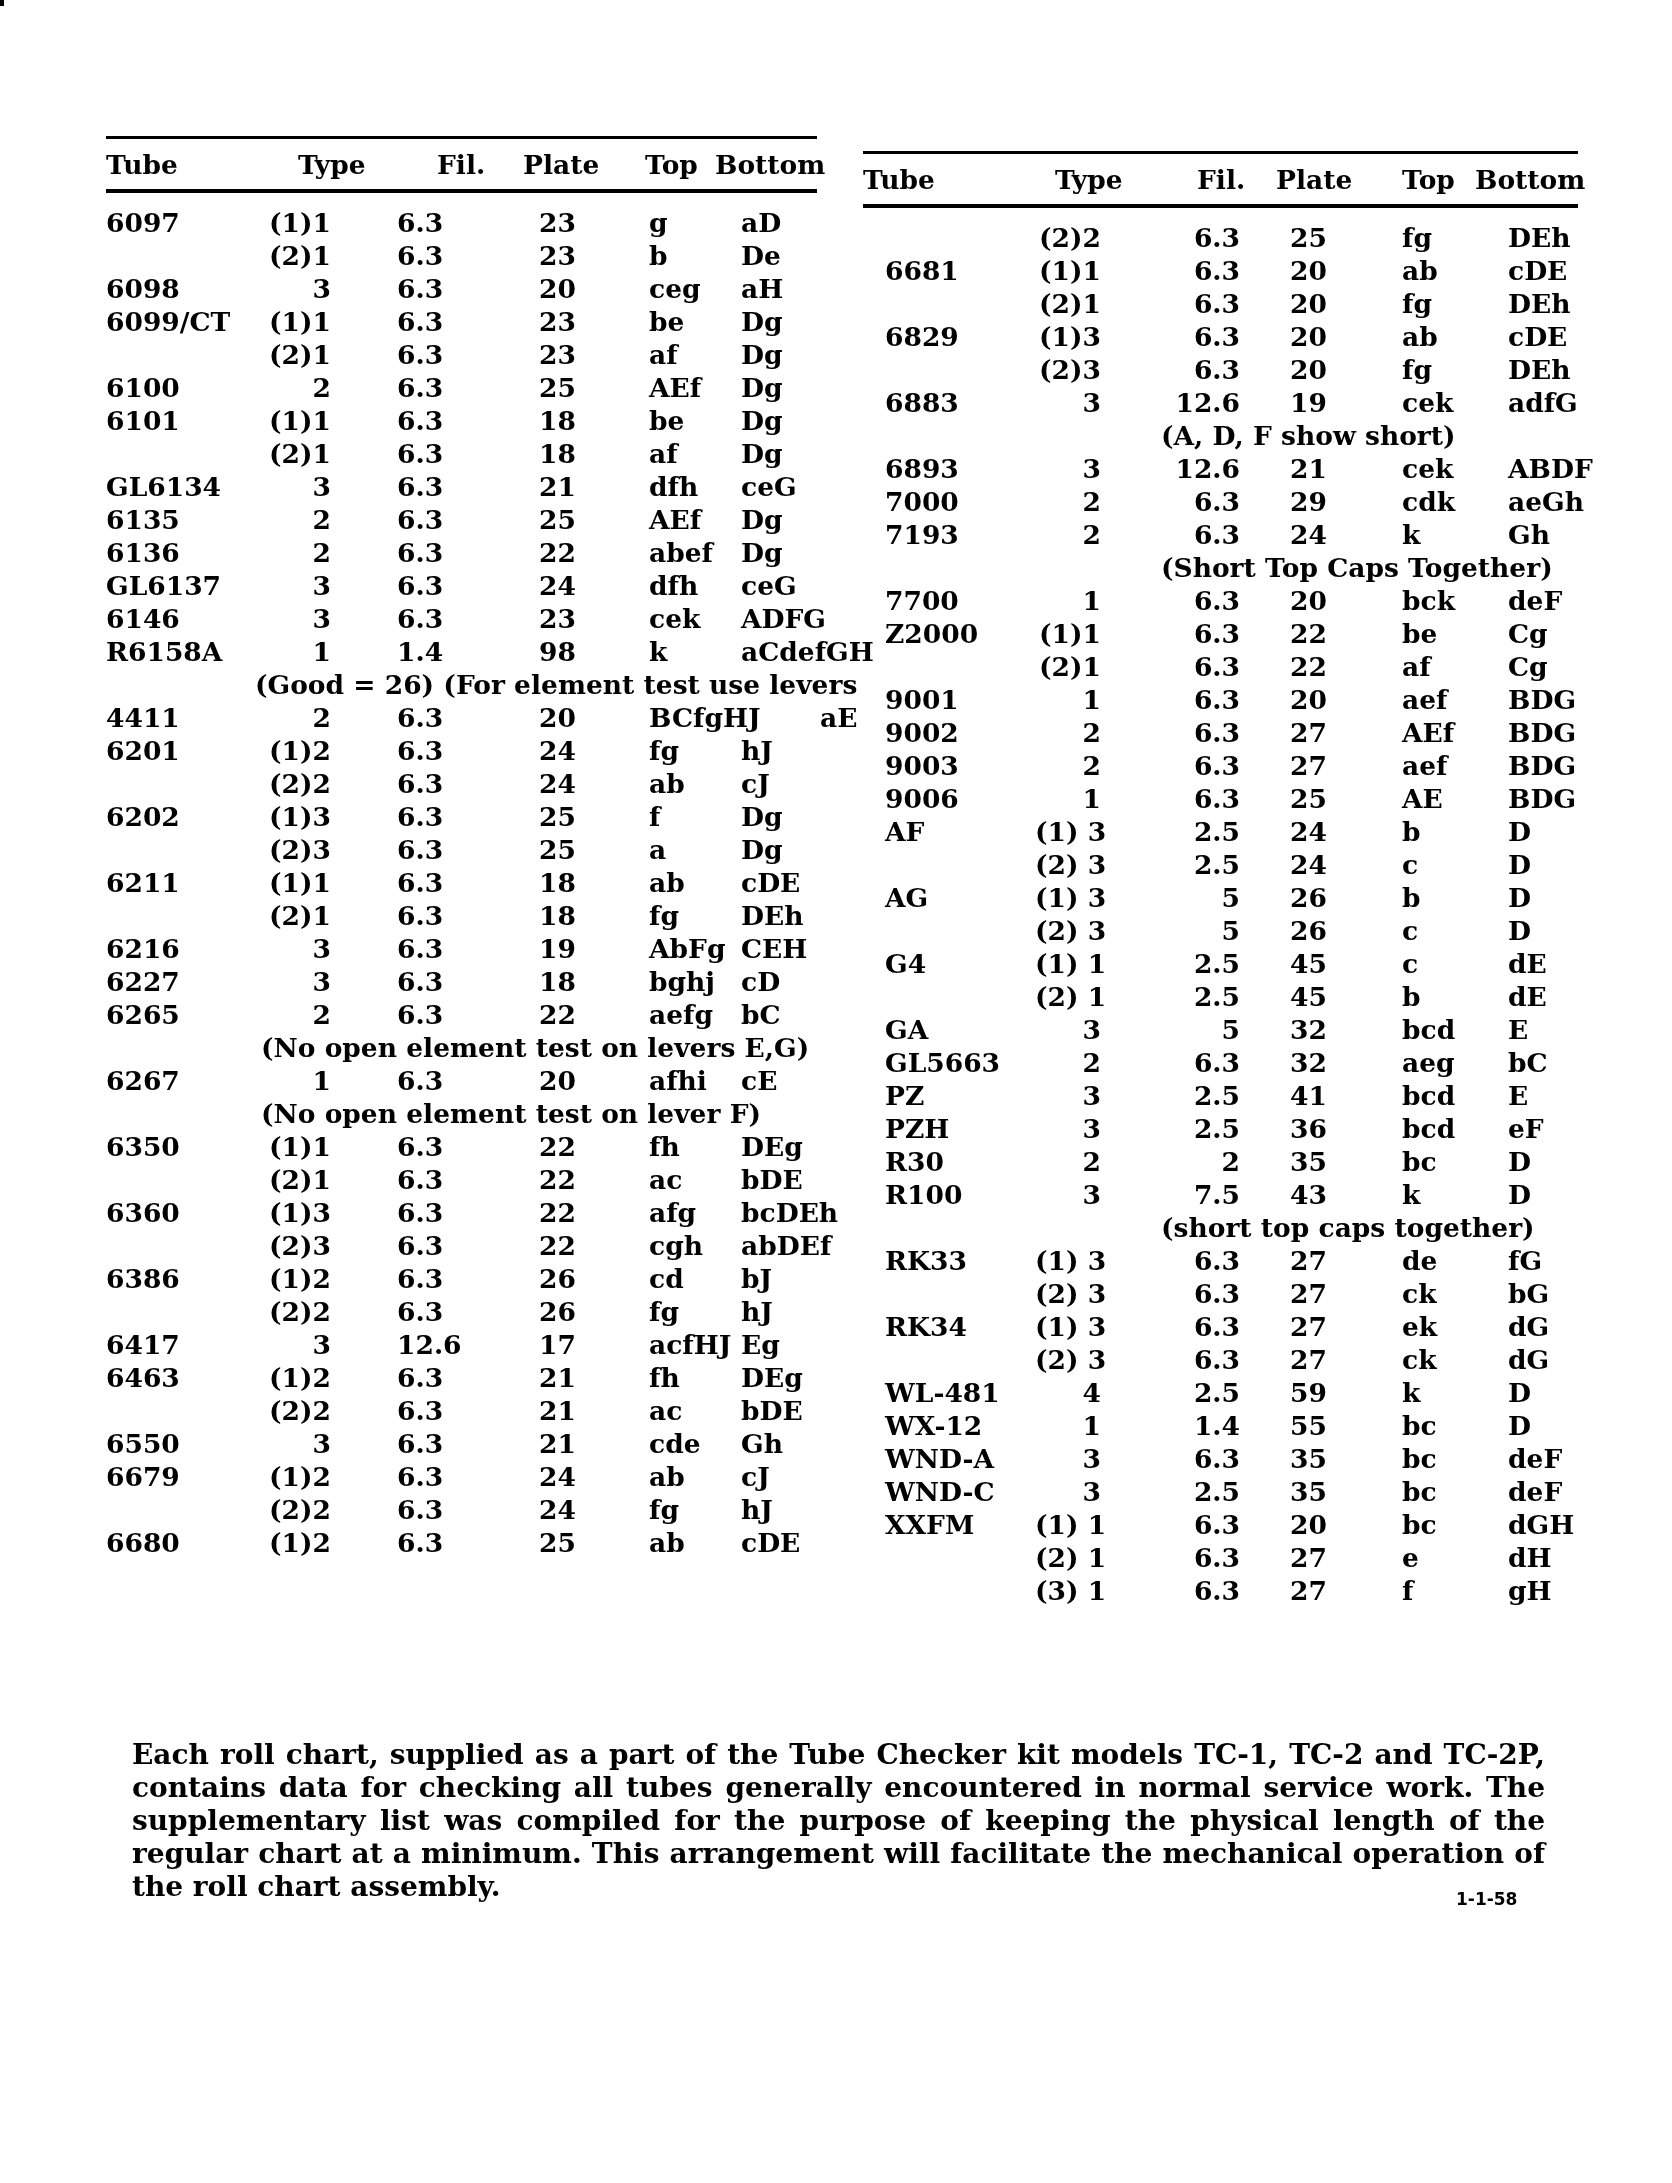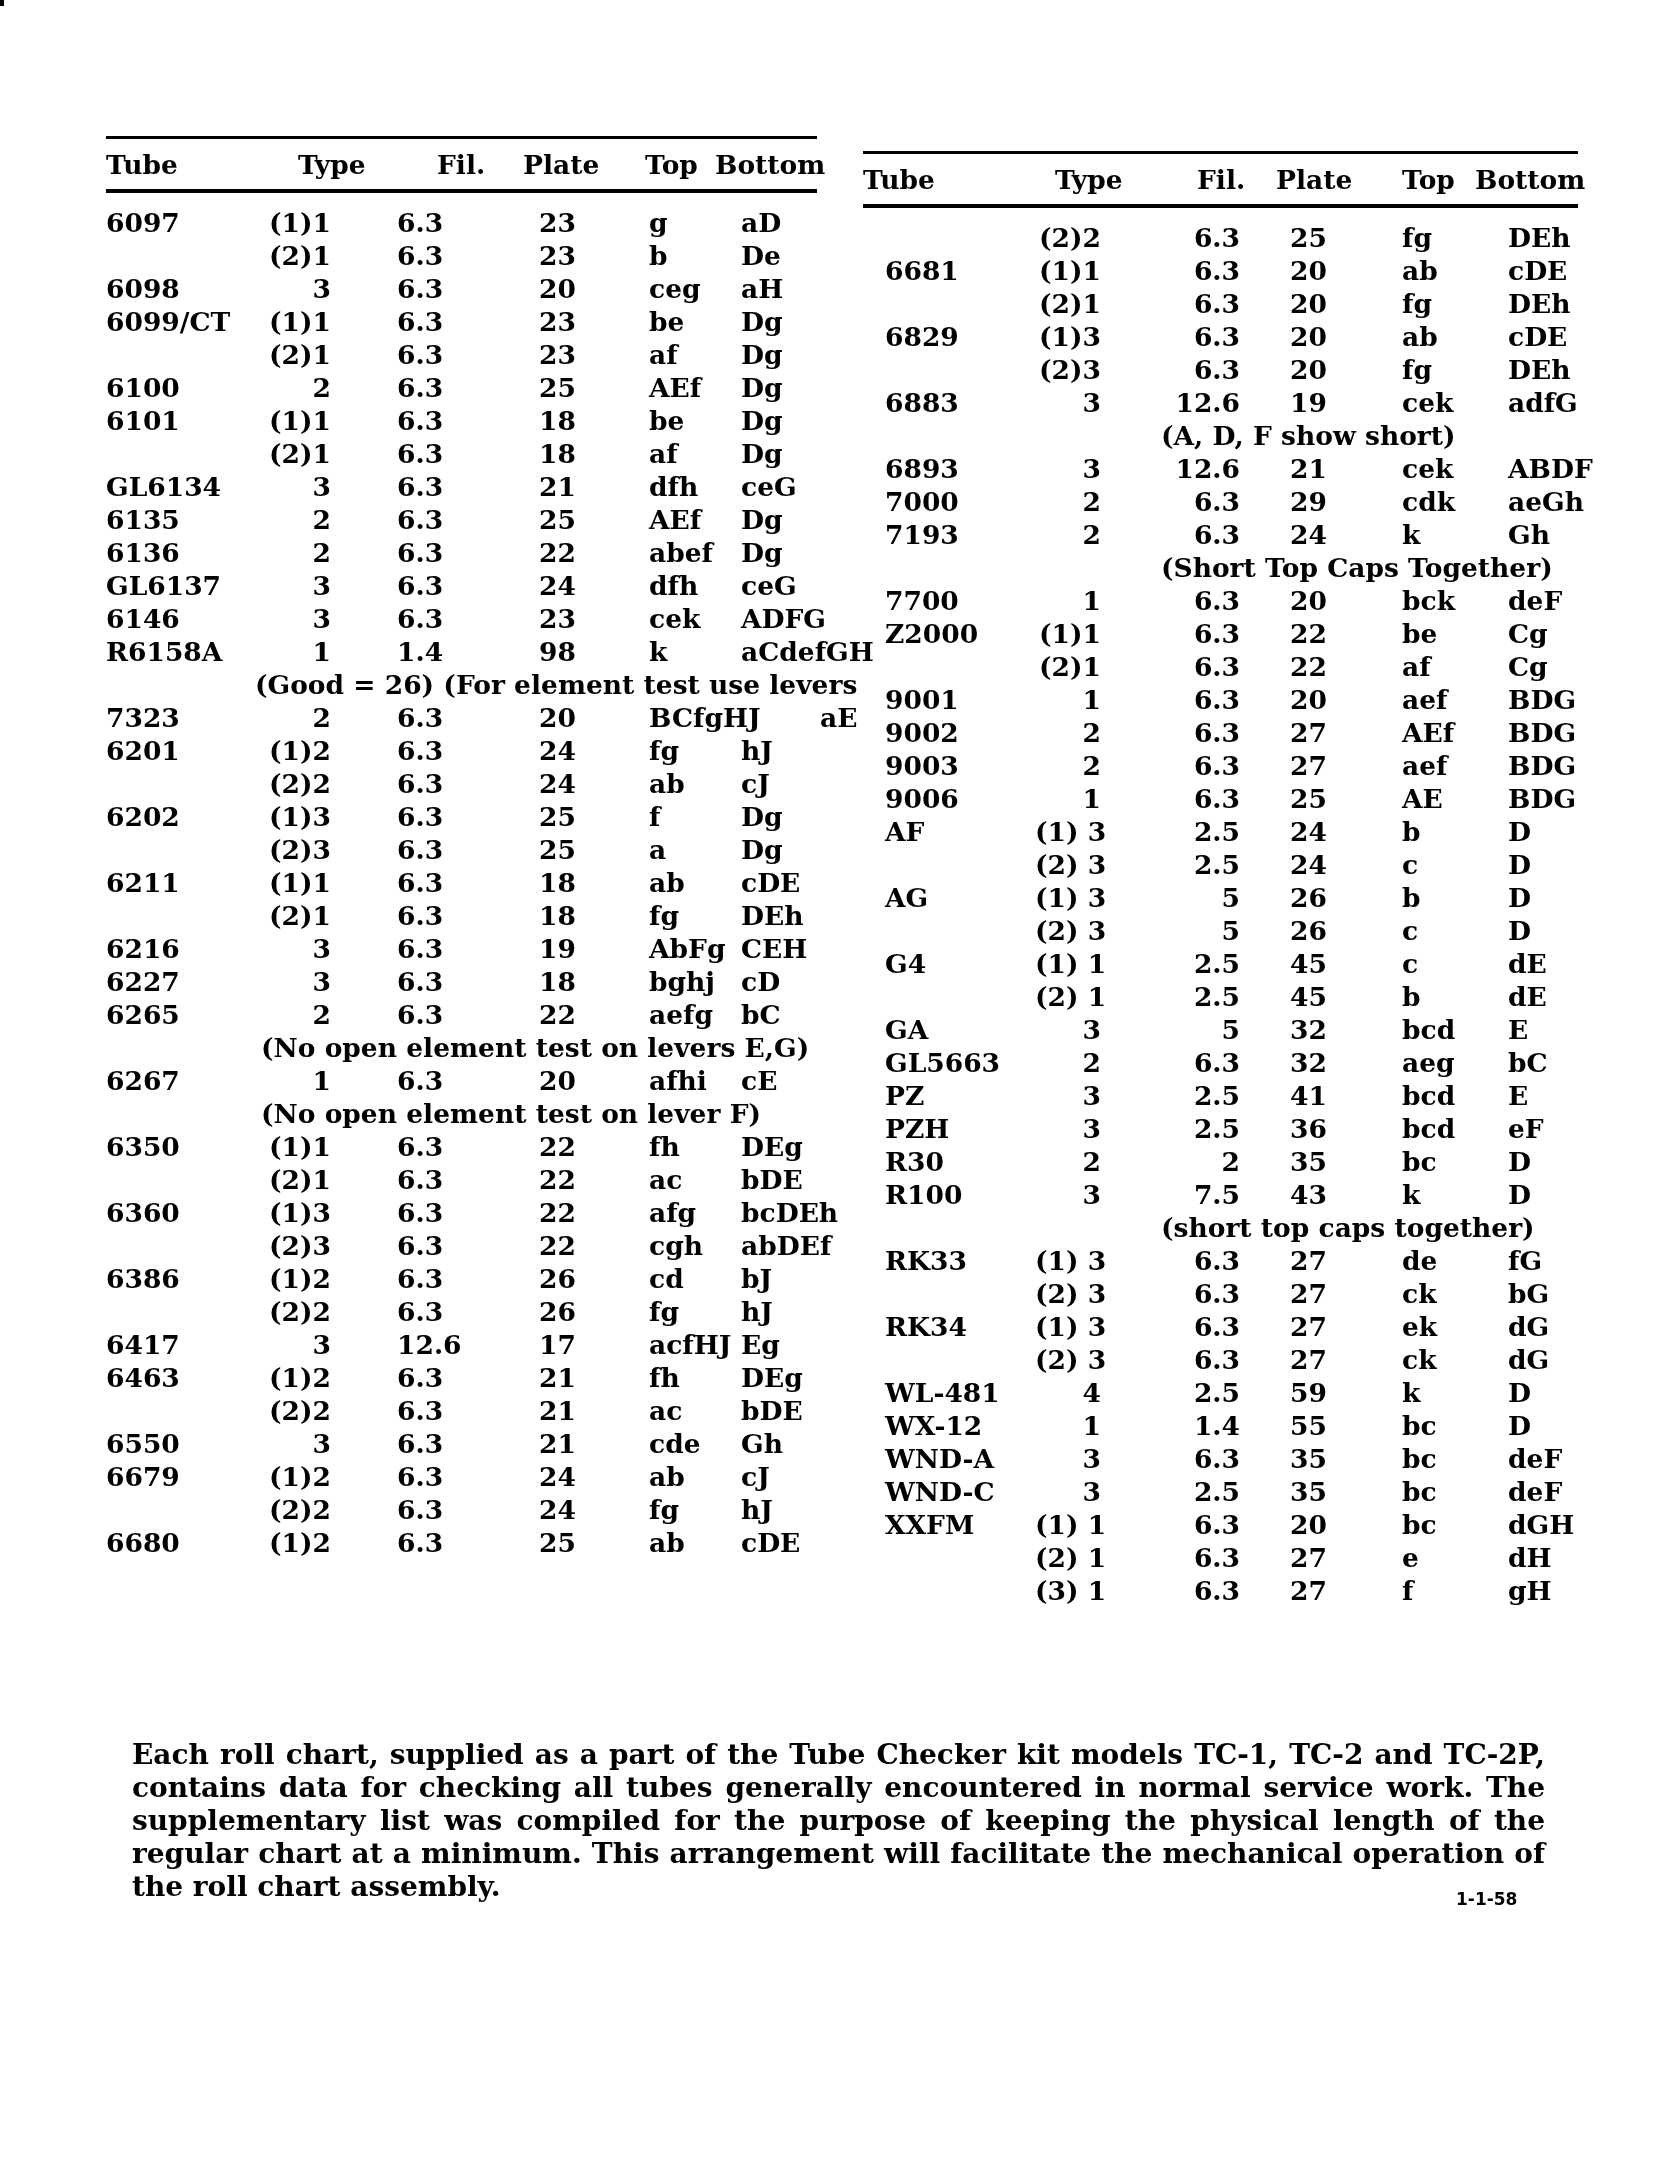--- a/index.html
+++ b/index.html
@@ -183,21 +183,21 @@
         <span class="c-type">1</span>
         <span class="c-fil">1.4</span>
         <span class="c-plate">98</span>
         <span class="c-top">k</span>
         <span class="c-bottom">aCdefGH</span>
       </div>
       <div class="note">
         <span style="left: 149px;">(Good = 26) (For element test use levers</span>
       </div>
       <div class="row">
-        <span class="c-tube">7323</span>
+        <span class="c-tube">4411</span>
         <span class="c-type">2</span>
         <span class="c-fil">6.3</span>
         <span class="c-plate">20</span>
         <span class="c-top">BCfgHJ</span>
         <span class="c-bottom" style="margin-left: 79px;">aE</span>
       </div>
       <div class="row">
         <span class="c-tube">6201</span>
         <span class="c-type">(1)2</span>
         <span class="c-fil">6.3</span>

